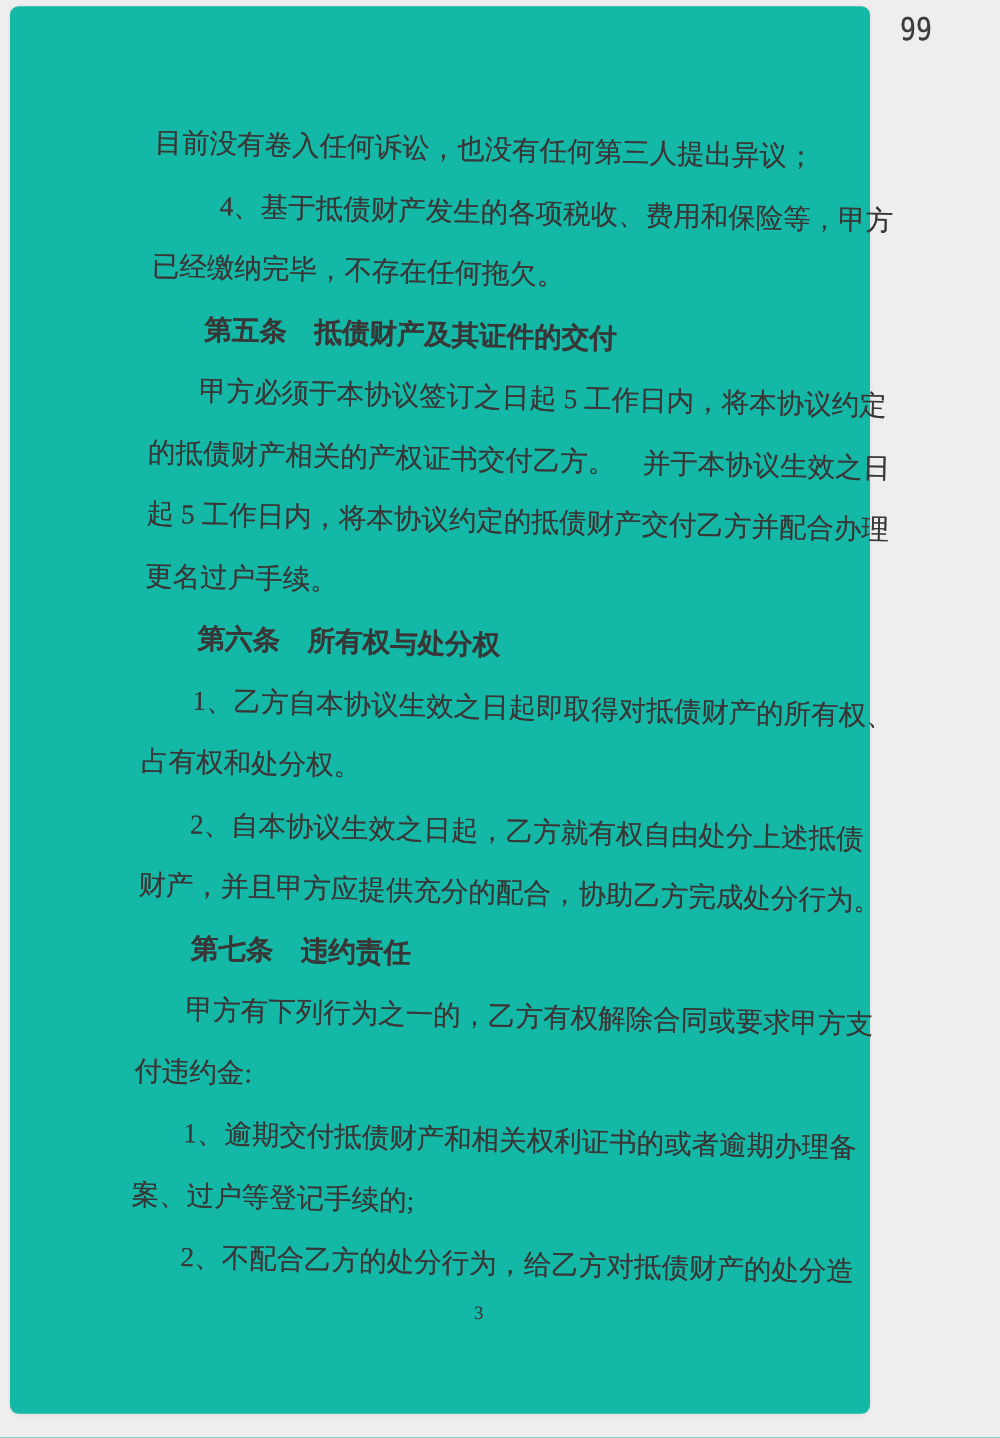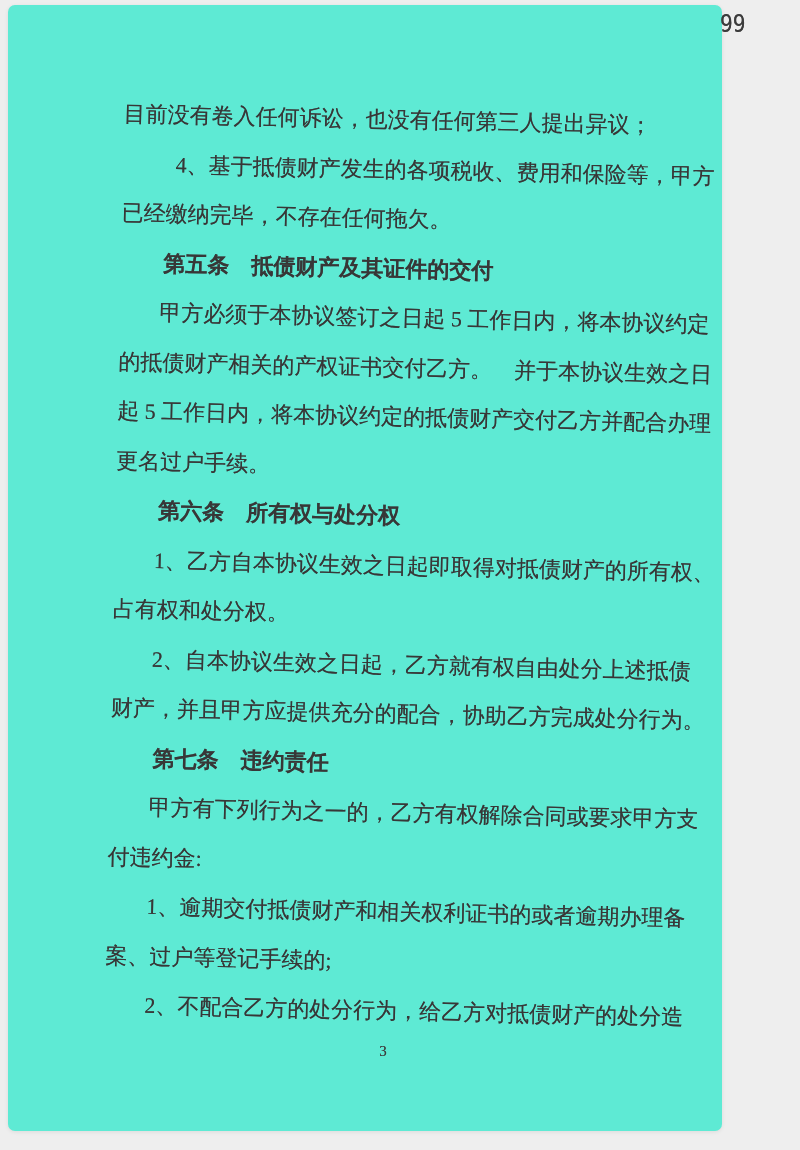--- a/index.html
+++ b/index.html
@@ -7,24 +7,23 @@
     width: 800px; height: 1150px;
     background: #eeeeee;
     position: relative;
     overflow: hidden;
     font-family: "Liberation Serif", "DejaVu Serif", serif;
   }
   .page {
     position: absolute;
     left: 8px; top: 5px;
     width: 688px; height: 1126px;
-    background: #5eead4;
+    background: #14b8a6;
     border-radius: 7px;
     box-shadow: 0 1px 4px rgba(0,0,0,0.08);
-    padding-left: 26px;
   }
   
   .stamp {
     position: absolute;
     left: 712px; top: 4px;
     font-family: "DejaVu Sans Mono", monospace;
     font-size: 25px;
     color: #3c3c3c;
     letter-spacing: 0px;
     transform: scaleX(0.85);

